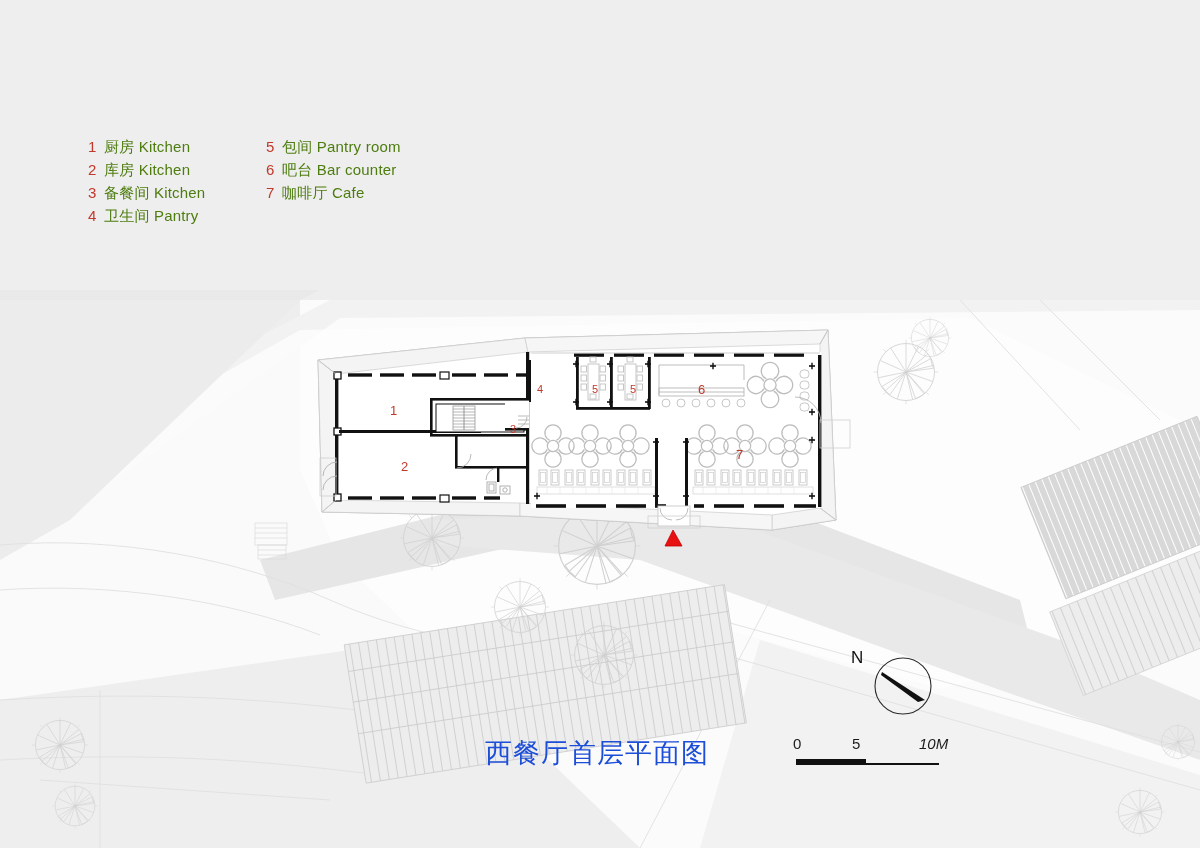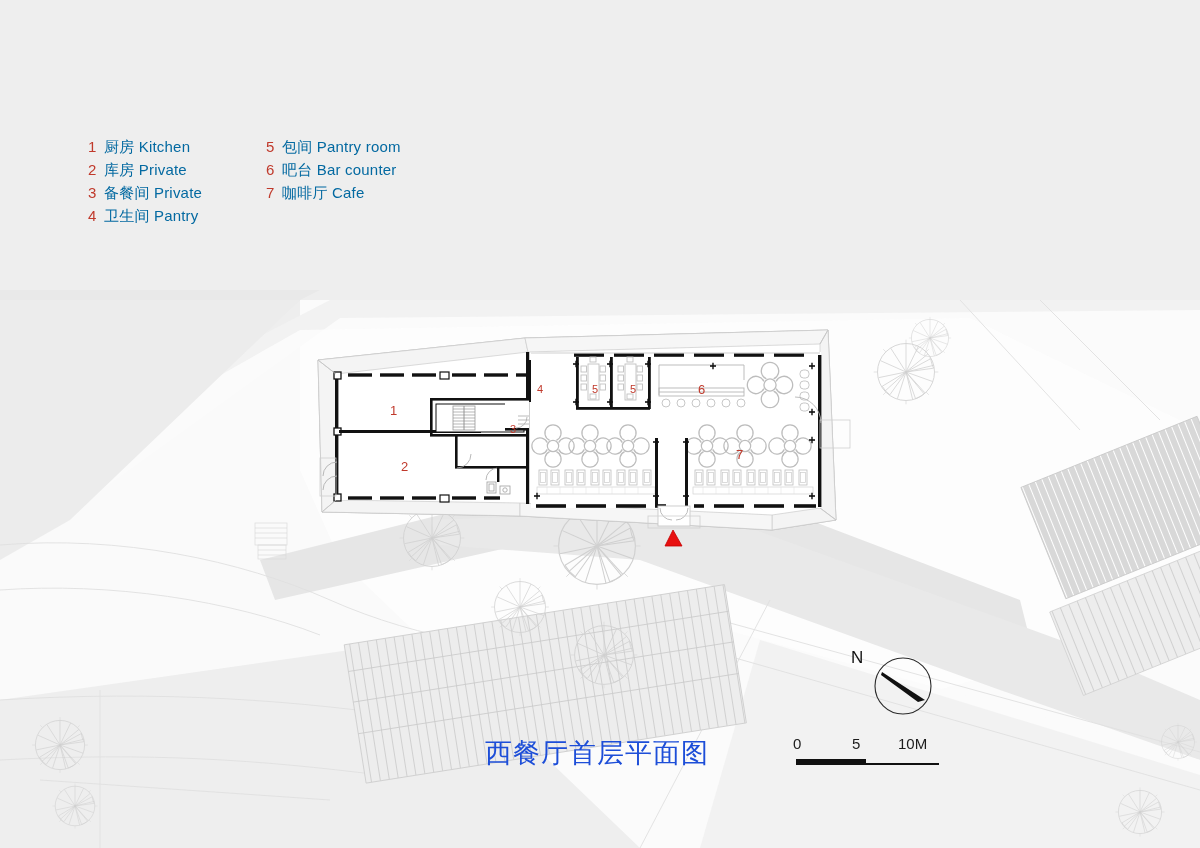--- a/index.html
+++ b/index.html
@@ -44,21 +44,21 @@
     white-space: nowrap;
   }
   .legend-num {
     color: #c0392b;
     font-size: 15px;
     width: 16px;
     text-align: left;
     flex: none;
   }
   .legend-label {
-    color: #0369a1;
+    color: #4d7c0f;
     font-size: 15px;
     letter-spacing: 0.2px;
   }
 
   
   #plan-title {
     position: absolute;
     left: 485px;
     top: 735px;
     font-size: 27px;
@@ -82,21 +82,21 @@
     height: 18px;
   }
   .scale-tick-label {
     position: absolute;
     top: 0;
     font-size: 15px;
     color: #1c1c1c;
   }
   .scale-tick-label.t0 { left: 0px; }
   .scale-tick-label.t1 { left: 59px; }
-  .scale-tick-label.t2 { left: 105px; }
+  .scale-tick-label.t2 { left: 126px; font-style: italic; }
   .scale-bars {
     position: absolute;
     top: 24px;
     left: 3px;
     width: 143px;
     height: 7px;
   }
   .scale-seg-solid {
     position: absolute;
     left: 0; top: 0;
@@ -595,25 +595,25 @@
   </svg>
 
   <div id="legend">
     <div class="legend-col col-a">
       <div class="legend-row">
         <span class="legend-num">1</span>
         <span class="legend-label">厨房 Kitchen</span>
       </div>
       <div class="legend-row">
         <span class="legend-num">2</span>
-        <span class="legend-label">库房 Private</span>
+        <span class="legend-label">库房 Kitchen</span>
       </div>
       <div class="legend-row">
         <span class="legend-num">3</span>
-        <span class="legend-label">备餐间 Private</span>
+        <span class="legend-label">备餐间 Kitchen</span>
       </div>
       <div class="legend-row">
         <span class="legend-num">4</span>
         <span class="legend-label">卫生间 Pantry</span>
       </div>
     </div>
     <div class="legend-col col-b">
       <div class="legend-row">
         <span class="legend-num">5</span>
         <span class="legend-label">包间 Pantry room</span>

